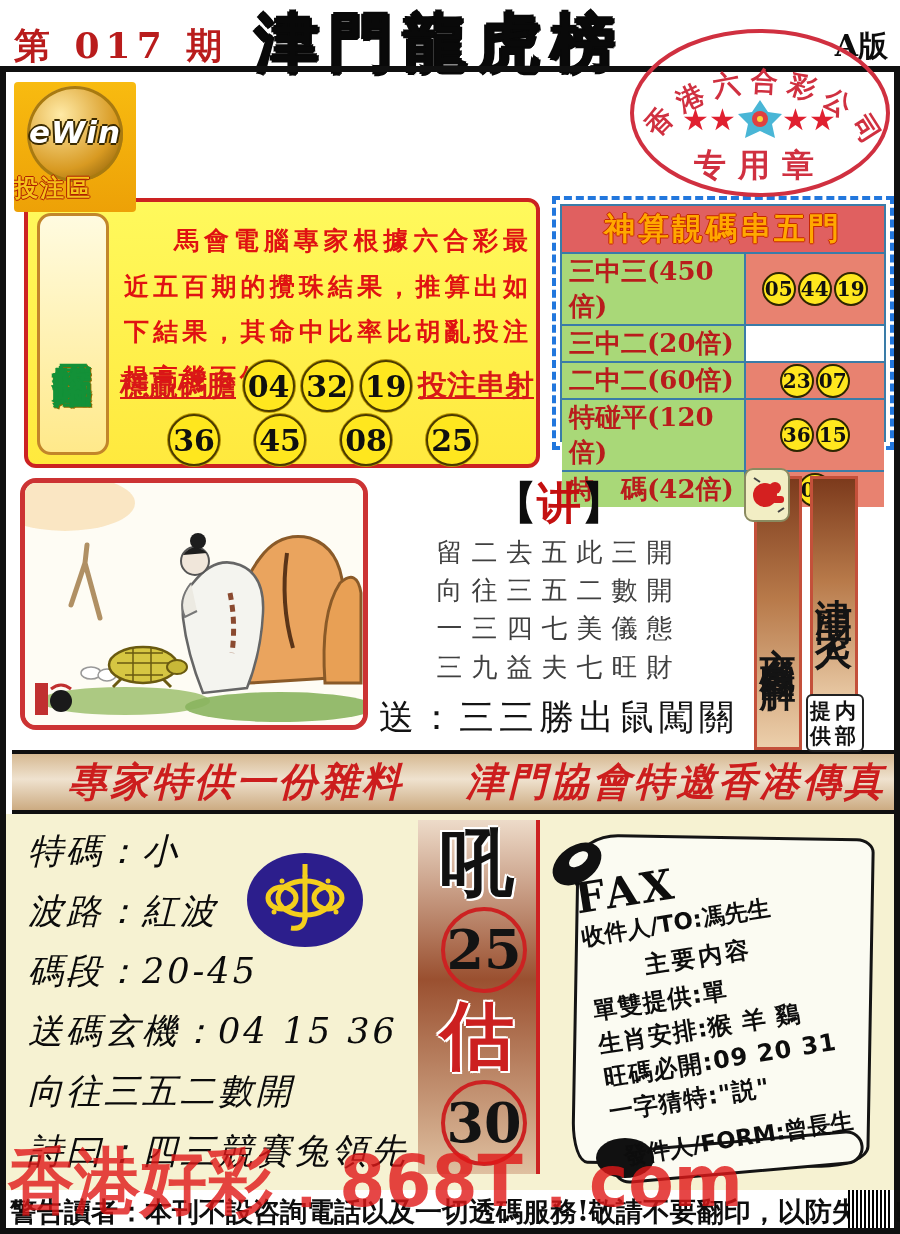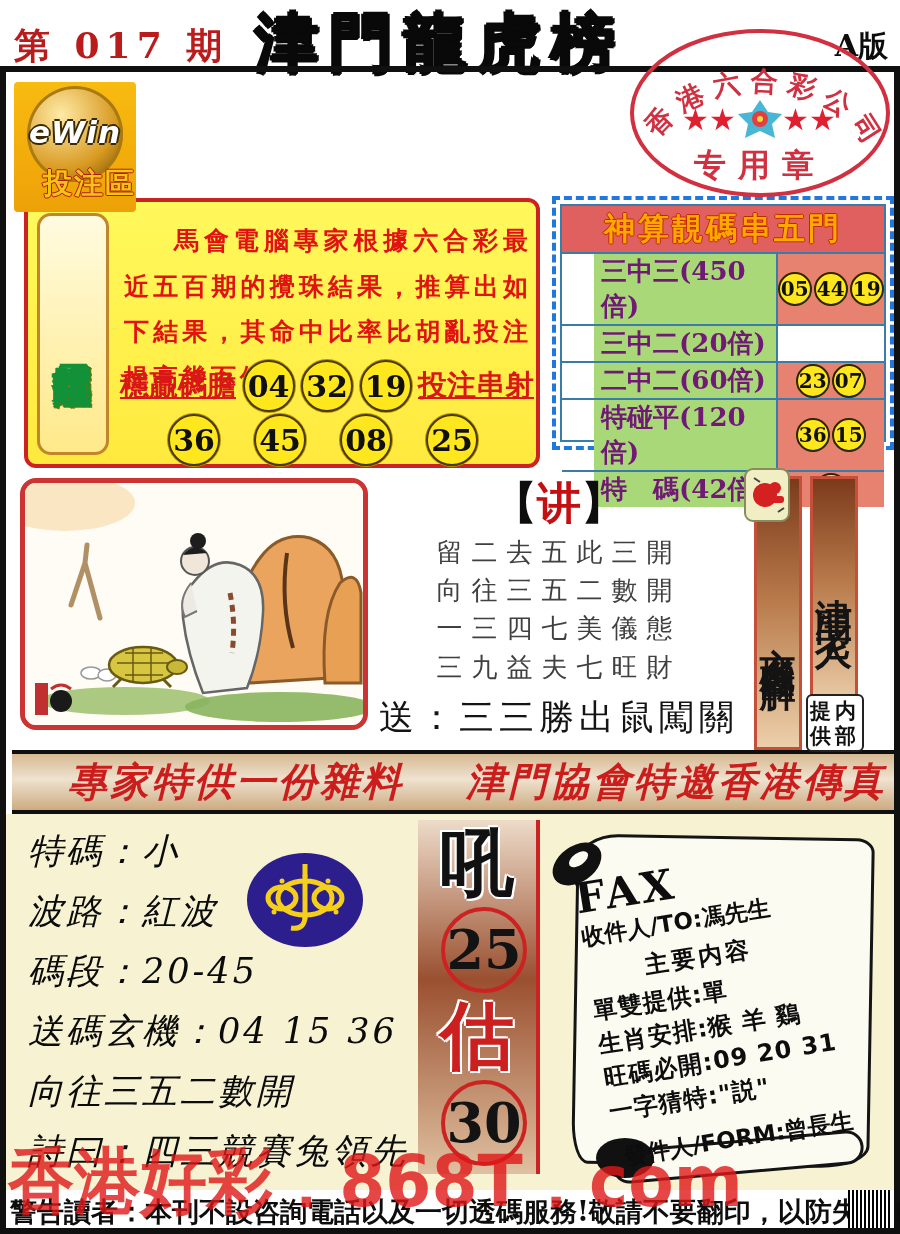--- a/index.html
+++ b/index.html
@@ -18,21 +18,21 @@
   
   .stamp { position:absolute; left:622px; top:18px; width:276px; height:186px; z-index:10; }
 
   
   .ewin { position:absolute; left:14px; top:82px; width:122px; height:130px; background:linear-gradient(180deg,#f8bb10,#eda107);
      border-radius:4px; overflow:hidden; z-index:8; }
   .ewin-ball { position:absolute; left:13px; top:4px; width:96px; height:96px; border-radius:50%;
      background:radial-gradient(circle at 35% 30%, #ffeaa6, #d89a22 60%, #7c5404 95%); box-shadow:inset 0 0 0 3px #a87a10; }
   .ewin-brand { position:absolute; left:0; top:32px; width:100%; text-align:center; font-size:31px; font-weight:900; font-style:italic;
      color:#fff; letter-spacing:1px; text-shadow:2px 0 #3a2a00,-2px 0 #3a2a00,0 2px #3a2a00,0 -2px #3a2a00; }
-  .ewin-area { position:absolute; left:0; bottom:8px; width:100%; text-align:right; font-size:29px; font-weight:900;
+  .ewin-area { position:absolute; left:0; bottom:8px; width:100%; text-align:left; font-size:24px; font-weight:900;
      color:#f5c21a; text-shadow:1px 0 #b02000,-1px 0 #b02000,0 1px #b02000,0 -1px #b02000; letter-spacing:2px;}
 
   
   .strategy { position:absolute; left:24px; top:198px; width:516px; height:270px; background:linear-gradient(180deg,#fff95c,#ffe93e);
      border:4px solid #cc2222; border-radius:12px; }
   .side-title { position:absolute; left:9px; top:11px; width:72px; height:242px; border:3px solid #c2862a; border-radius:14px;
      background:linear-gradient(180deg,#fffbe0,#ffe98a); display:flex; align-items:center; justify-content:center;
      writing-mode:vertical-rl; text-orientation:upright; font-family:"DejaVu Serif",serif; font-size:40px; font-weight:900;
      color:#139138; letter-spacing:1px; text-shadow:1px 1px 0 #8f6a00; }
   .strategy-body { position:absolute; left:96px; top:16px; width:408px; font-size:25px; font-weight:bold; color:#e01212;
@@ -45,21 +45,21 @@
      font-family:"DejaVu Serif",serif; color:#101010; box-shadow:0 0 0 1px #b79400; }
 
   
   .predict { position:absolute; left:552px; top:196px; width:342px; height:254px; border:4px dashed #2277dd; background:#fff; padding:4px; }
   .predict-inner { border:2px solid #3a7ca8; height:100%; display:flex; flex-direction:column; }
   .predict-head { flex:0 0 46px; background:#e06060; color:#ffa800; display:flex; align-items:center; justify-content:center;
      font-size:31px; font-weight:900; font-family:"DejaVu Serif",serif; letter-spacing:3px;
      text-shadow:1px 0 #c62800,-1px 0 #c62800,0 1px #c62800,0 -1px #c62800; }
   .predict-row { flex:1; display:flex; border-top:2px solid #3a7ca8; }
   .p-label { width:57%; background:#a9d878; border-right:2px solid #3a7ca8; display:flex; align-items:center;
-     padding-left:7px; font-size:26px; font-weight:bold; color:#701a75; font-family:"DejaVu Serif",serif;margin-left:32px; }
+     padding-left:7px; font-size:26px; font-weight:bold; color:#b91c1c; font-family:"DejaVu Serif",serif; }
   .p-vals { flex:1; background:#e88270; display:flex; align-items:center; justify-content:center; gap:2px; }
   .sball { width:34px; height:34px; border-radius:50%; background:#ffe71e; border:2px solid #2e2600;
      display:flex; align-items:center; justify-content:center; font-size:20px; font-weight:900;
      font-family:"DejaVu Serif",serif; color:#101010; }
 
   
   .picture { position:absolute; left:20px; top:478px; width:348px; height:252px; border:5px solid #cc3333;
      border-radius:16px; background:#fefcf4; overflow:hidden; }
 
   

